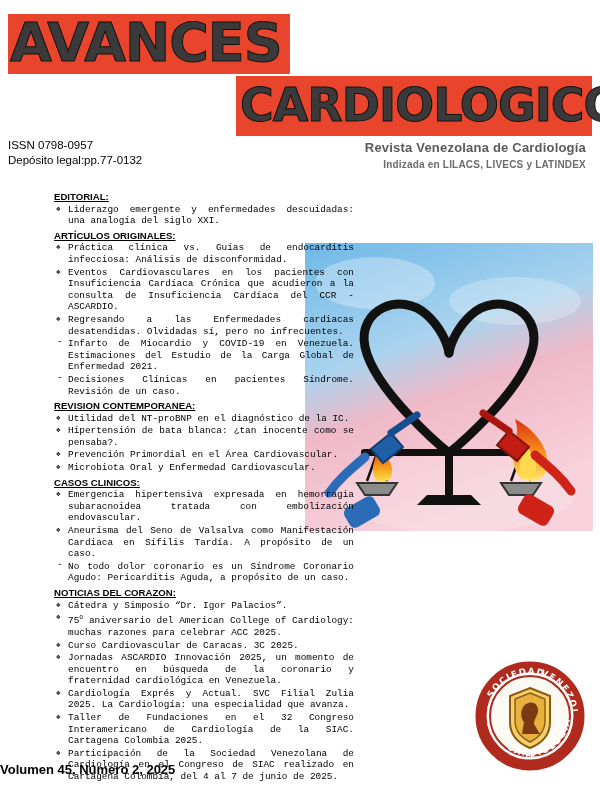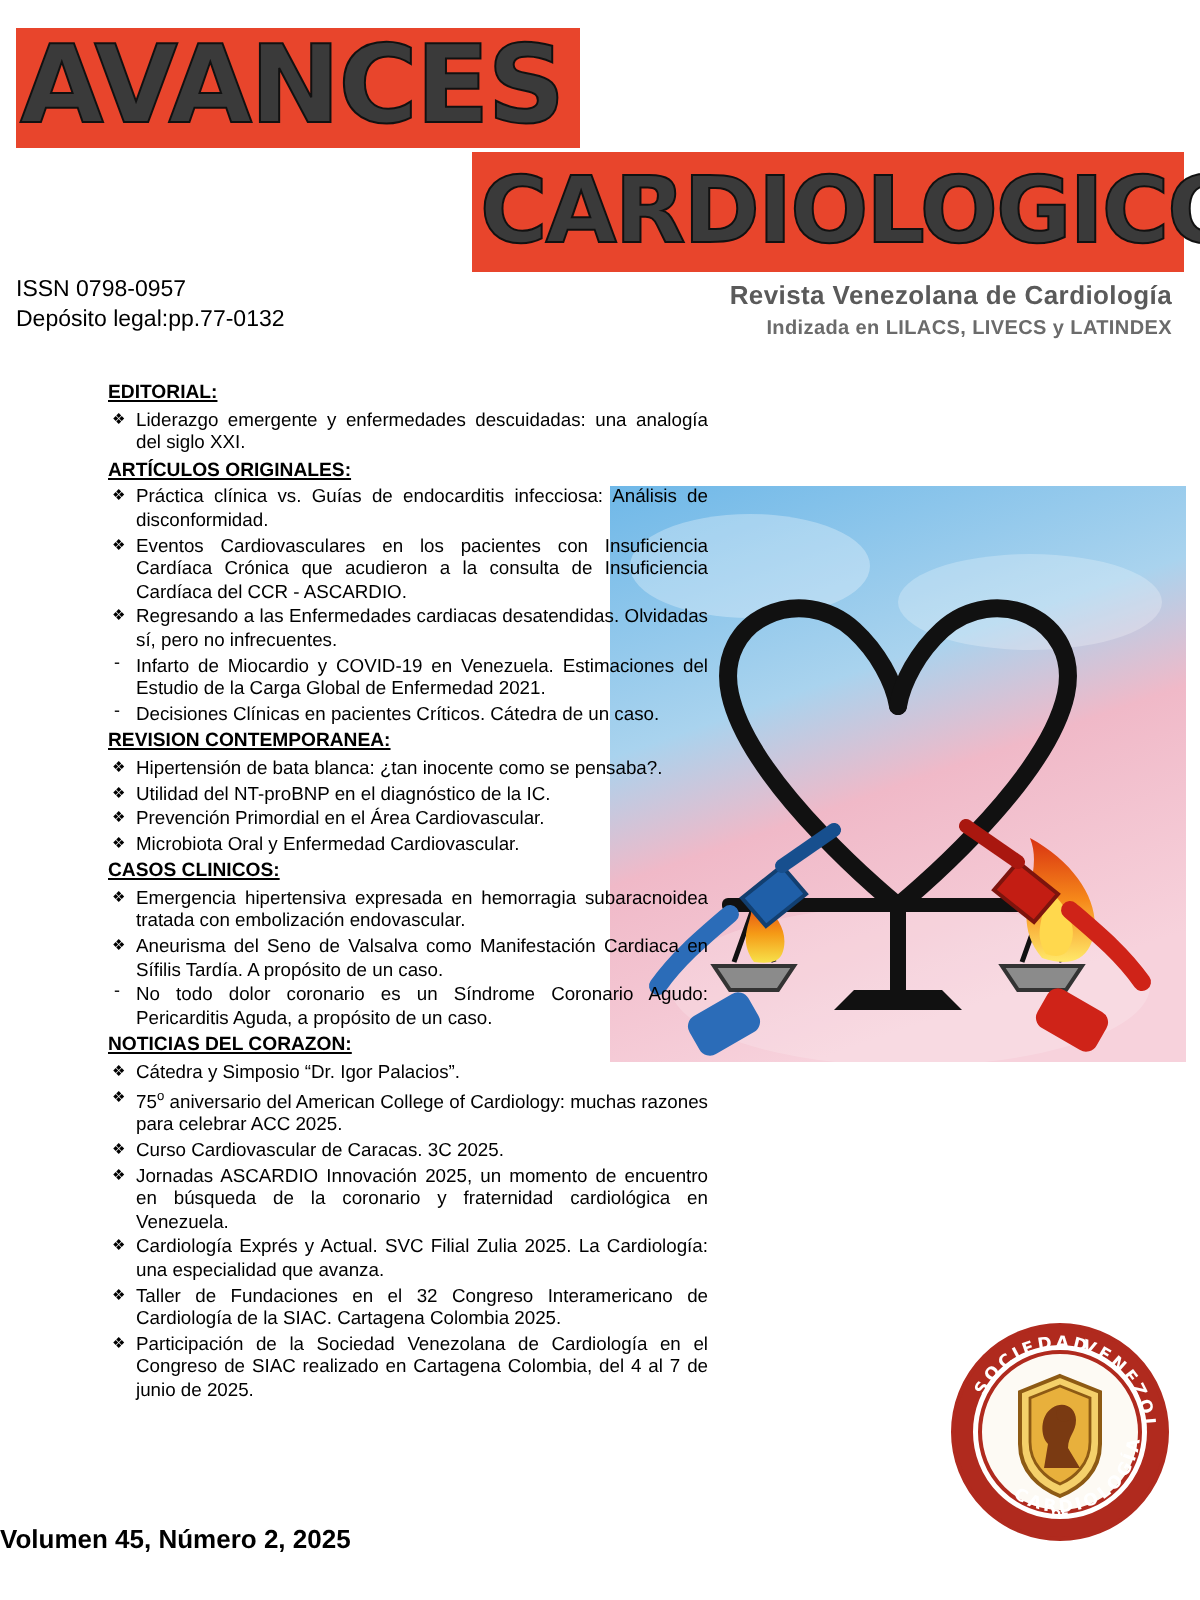--- a/index.html
+++ b/index.html
@@ -50,21 +50,21 @@
 
   
   .contents{
     position:absolute;left:6px;top:188px;width:300px;
     font-size:9.4px;line-height:11.6px;text-align:justify;margin-left:48px;
   }
   .sec-head{
     font-weight:bold;text-decoration:underline;font-size:9.6px;
     margin:3px 0 1px 0;
   }
-  ul.items{list-style:none;margin:0 0 1px 0;padding:0;}
+  ul.items{list-style:none;margin:0 0 1px 0;padding:0;font-family:Liberation Mono, monospace;}
   ul.items li{
     position:relative;padding-left:14px;margin:0 0 1px 0;text-align:justify;
   }
   ul.items li::before{
     content:"\2756";position:absolute;left:2px;top:0;font-size:7.5px;color:#000;
   }
   ul.items li.dash::before{content:"\2010";left:3px;top:-1px;font-size:9px;}
   .sup{font-size:6.6px;vertical-align:super;}
 
   
@@ -180,29 +180,29 @@
 
     <div>
       <ul class="items">
         <li>Regresando a las Enfermedades cardiacas desatendidas. Olvidadas sí, pero no infrecuentes.</li>
         <li class="dash">Infarto de Miocardio y COVID-19 en Venezuela. Estimaciones del Estudio de la Carga Global de Enfermedad 2021.</li>
       </ul>
     </div>
 
     <div>
       <ul class="items">
-        <li class="dash">Decisiones Clínicas en pacientes Críticos. Cátedra de un caso.</li>
+        <li class="dash">Decisiones Clínicas en pacientes Síndrome. Revisión de un caso.</li>
       </ul>
     </div>
 
     <div>
       <div class="sec-head">REVISION CONTEMPORANEA:</div>
       <ul class="items">
+        <li>Utilidad del NT-proBNP en el diagnóstico de la IC.</li>
         <li>Hipertensión de bata blanca: ¿tan inocente como se pensaba?.</li>
-        <li>Utilidad del NT-proBNP en el diagnóstico de la IC.</li>
         <li>Prevención Primordial en el Área Cardiovascular.</li>
         <li>Microbiota Oral y Enfermedad Cardiovascular.</li>
       </ul>
     </div>
 
     <div>
       <div class="sec-head">CASOS CLINICOS:</div>
       <ul class="items">
         <li>Emergencia hipertensiva expresada en hemorragia subaracnoidea tratada con embolización endovascular.</li>
         <li>Aneurisma del Seno de Valsalva como Manifestación Cardiaca en Sífilis Tardía. A propósito de un caso.</li>

